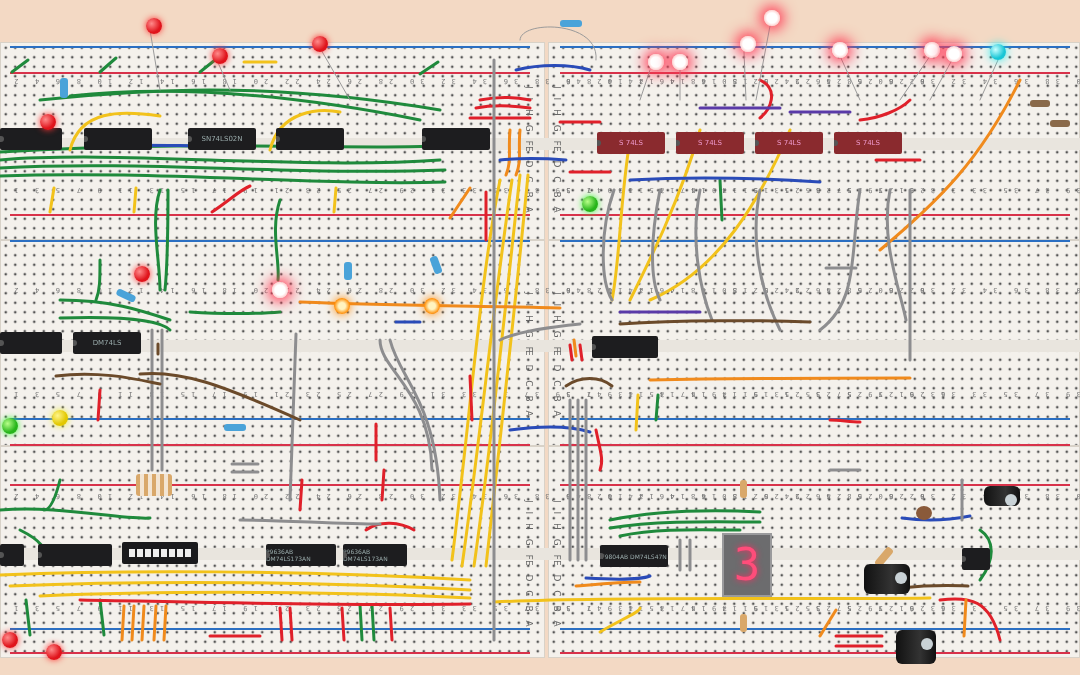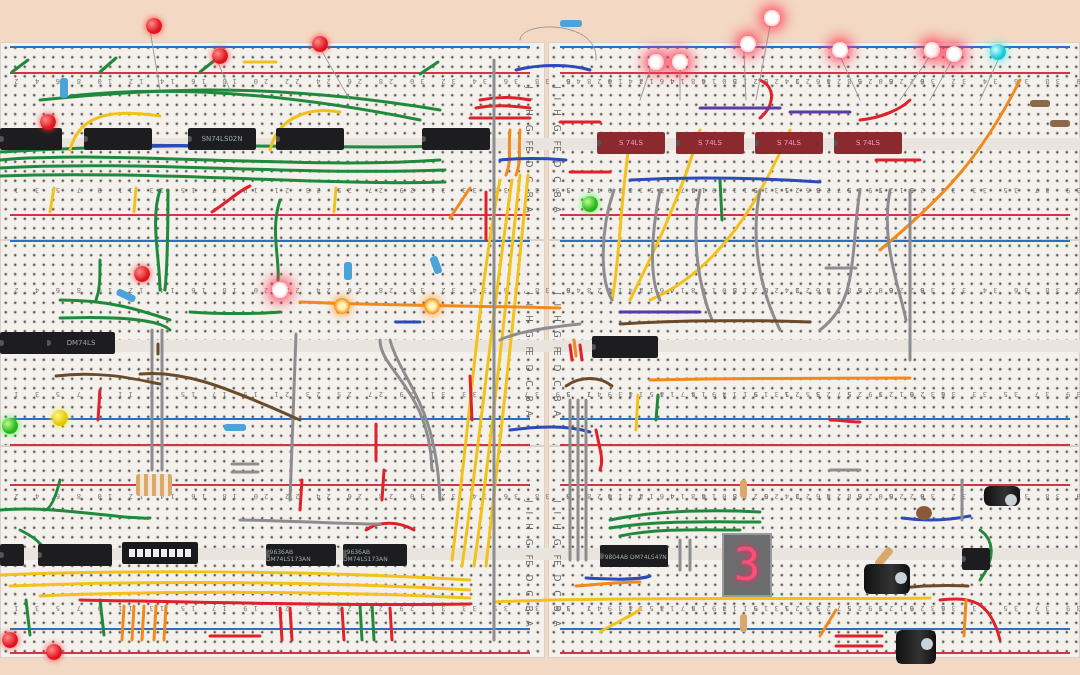--- a/index.html
+++ b/index.html
@@ -285,21 +285,21 @@
   <div class="chip" style="left:0;top:128px;width:62px;"></div>
   <div class="chip" style="left:84px;top:128px;width:68px;"></div>
   <div class="chip" style="left:188px;top:128px;width:68px;">SN74LS02N</div>
   <div class="chip" style="left:276px;top:128px;width:68px;"></div>
   <div class="chip" style="left:422px;top:128px;width:68px;"></div>
   <div class="chip red" style="left:597px;top:132px;width:68px;">S 74LS</div>
   <div class="chip red" style="left:676px;top:132px;width:68px;">S 74LS</div>
   <div class="chip red" style="left:755px;top:132px;width:68px;">S 74LS</div>
   <div class="chip red" style="left:834px;top:132px;width:68px;">S 74LS</div>
   <div class="chip" style="left:0;top:332px;width:62px;"></div>
-  <div class="chip" style="left:47px;top:332px;width:68px;">DM74LS</div>
+  <div class="chip" style="left:73px;top:332px;width:68px;">DM74LS</div>
   <div class="chip" style="left:592px;top:336px;width:66px;"></div>
   <div class="chip" style="left:0;top:544px;width:24px;"></div>
   <div class="chip" style="left:38px;top:544px;width:74px;"></div>
   <div class="chip" style="left:266px;top:544px;width:70px;font-size:6px;">P9636AB DM74LS173AN</div>
   <div class="chip" style="left:343px;top:544px;width:64px;font-size:6px;">P9636AB DM74LS173AN</div>
   <div class="chip" style="left:600px;top:545px;width:68px;font-size:6px;">F9804AB DM74LS47N</div>
   <div class="chip" style="left:962px;top:548px;width:28px;"></div>
 
   <div class="dip">
     <i></i>

